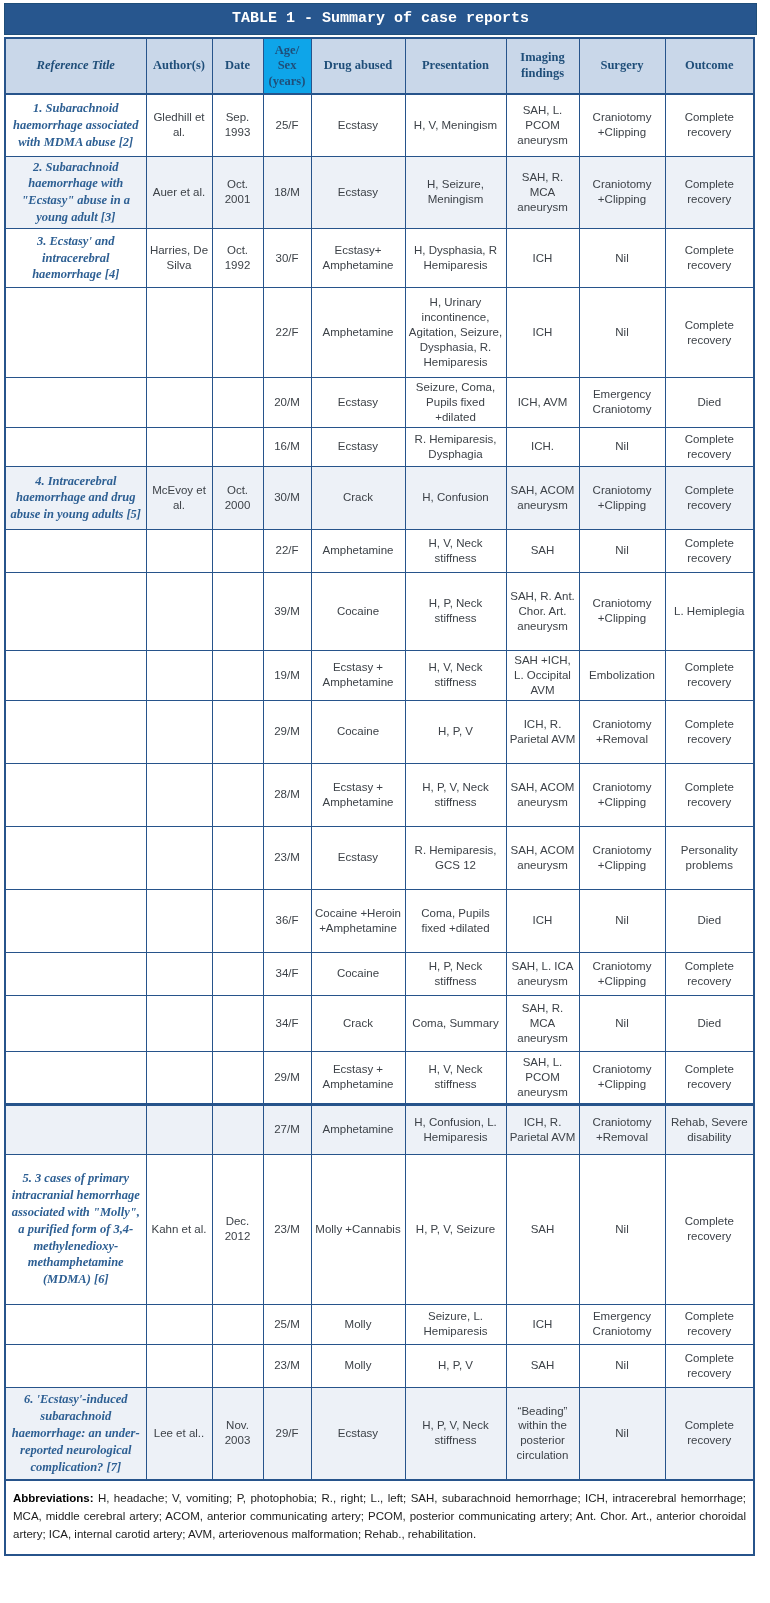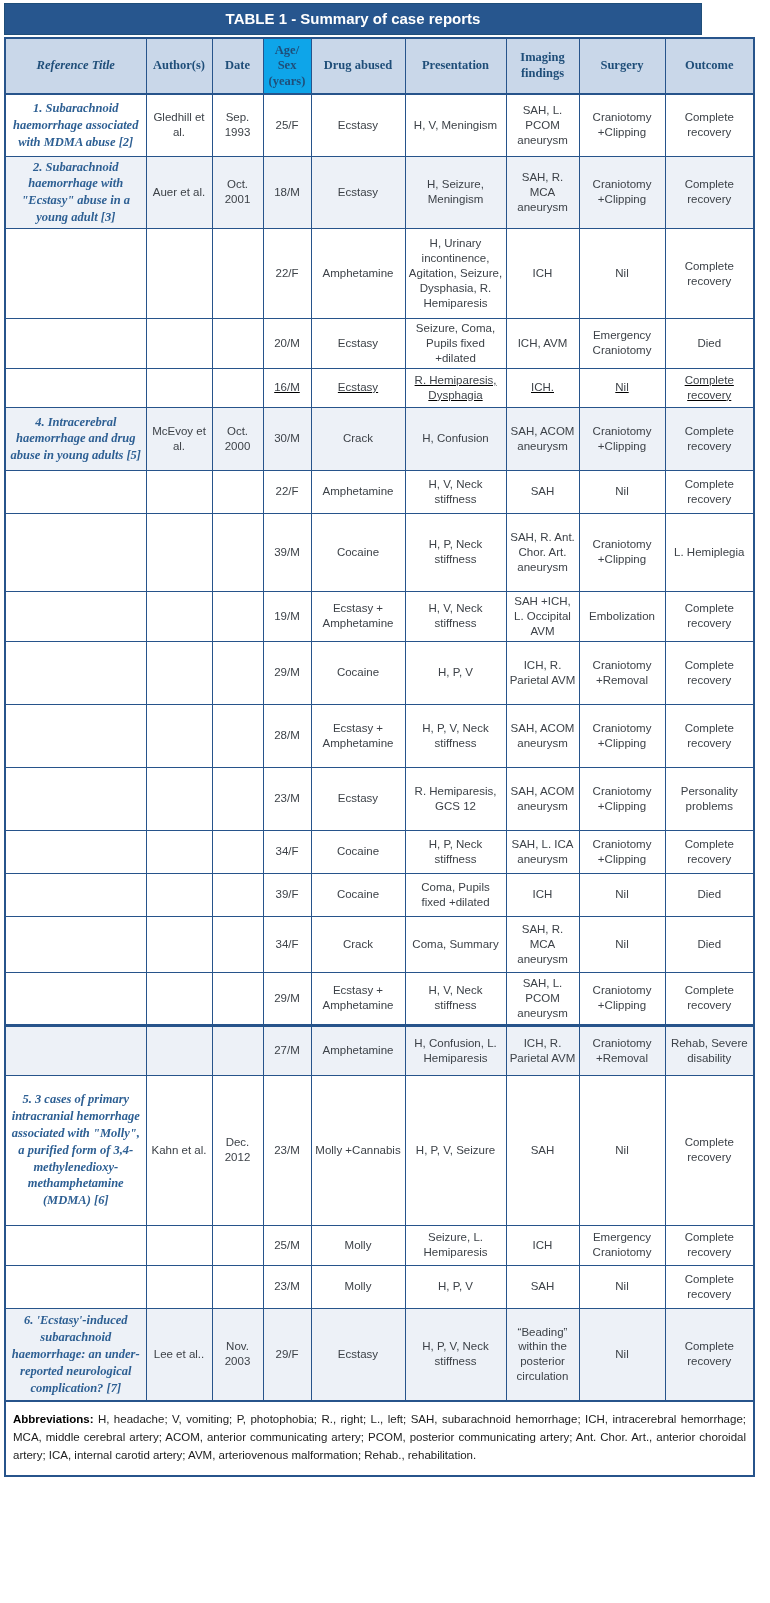--- a/index.html
+++ b/index.html
@@ -1,22 +1,22 @@
 <!DOCTYPE html>
 <html><head>
 <meta charset="utf-8">
 <style>
   html,body{margin:0;padding:0;background:#ffffff;}
   body{width:770px;font-family:"Liberation Sans",sans-serif;}
   .page{padding:3px 17px 6px 4px;}
   .title-bar{
     background:#27568e;color:#ffffff;
-    font-family:Liberation Sans, sans-serif;font-weight:bold;font-size:15px;
+    font-family:Liberation Mono, monospace;font-weight:bold;font-size:15px;
     text-align:center;padding:6px 0 7px 0;margin-bottom:2px;
-    width:698px;box-sizing:border-box;border:1px solid #1f4e79;
+    width:753px;box-sizing:border-box;border:1px solid #1f4e79;
   }
   table{border-collapse:collapse;table-layout:fixed;width:749px;border:2px solid #27548b;}
   th{
     background:#c9d7e9;color:#1f4e79;
     font-family:"Liberation Serif",serif;font-weight:bold;font-size:12.5px;
     border:1px solid #27548b;border-bottom:2px solid #27548b;
     text-align:center;vertical-align:middle;padding:3px 2px;height:48px;line-height:1.25;
   }
   th.italic{font-style:italic;}
   th.dark{background:#0ea5e9;}
@@ -85,20 +85,31 @@
           <td class="ref">2. Subarachnoid haemorrhage with "Ecstasy" abuse in a young adult [3]</td>
           <td>Auer et al.</td>
           <td>Oct. 2001</td>
           <td>18/M</td>
           <td>Ecstasy</td>
           <td>H, Seizure, Meningism</td>
           <td>SAH, R. MCA aneurysm</td>
           <td>Craniotomy +Clipping</td>
           <td>Complete recovery</td>
         </tr>
+        <tr style="height: 59px;">
+          <td class="ref">3. Ecstasy' and intracerebral haemorrhage [4]</td>
+          <td>Harries, De Silva</td>
+          <td>Oct. 1992</td>
+          <td>30/F</td>
+          <td>Ecstasy+ Amphetamine</td>
+          <td>H, Dysphasia, R Hemiparesis</td>
+          <td>ICH</td>
+          <td>Nil</td>
+          <td>Complete recovery</td>
+        </tr>
         <tr style="height: 90px;">
           <td class="ref"></td>
           <td></td>
           <td></td>
           <td>22/F</td>
           <td>Amphetamine</td>
           <td>H, Urinary incontinence, Agitation, Seizure, Dysphasia, R. Hemiparesis</td>
           <td>ICH</td>
           <td>Nil</td>
           <td>Complete recovery</td>
@@ -107,21 +118,21 @@
           <td class="ref"></td>
           <td></td>
           <td></td>
           <td>20/M</td>
           <td>Ecstasy</td>
           <td>Seizure, Coma, Pupils fixed +dilated</td>
           <td>ICH, AVM</td>
           <td>Emergency Craniotomy</td>
           <td>Died</td>
         </tr>
-        <tr style="height: 39px; text-decoration: underline;">
+        <tr style="height: 39px;">
           <td class="ref"></td>
           <td></td>
           <td></td>
           <td>16/M</td>
           <td>Ecstasy</td>
           <td>R. Hemiparesis, Dysphagia</td>
           <td>ICH.</td>
           <td>Nil</td>
           <td>Complete recovery</td>
         </tr>
@@ -195,41 +206,41 @@
           <td class="ref"></td>
           <td></td>
           <td></td>
           <td>23/M</td>
           <td>Ecstasy</td>
           <td>R. Hemiparesis, GCS 12</td>
           <td>SAH, ACOM aneurysm</td>
           <td>Craniotomy +Clipping</td>
           <td>Personality problems</td>
         </tr>
+        <tr style="height: 63px;">
+          <td class="ref"></td>
+          <td></td>
+          <td></td>
+          <td>36/F</td>
+          <td>Cocaine +Heroin +Amphetamine</td>
+          <td>Coma, Pupils fixed +dilated</td>
+          <td>ICH</td>
+          <td>Nil</td>
+          <td>Died</td>
+        </tr>
         <tr style="height: 43px;">
           <td class="ref"></td>
           <td></td>
           <td></td>
           <td>34/F</td>
           <td>Cocaine</td>
           <td>H, P, Neck stiffness</td>
           <td>SAH, L. ICA aneurysm</td>
           <td>Craniotomy +Clipping</td>
           <td>Complete recovery</td>
-        </tr>
-        <tr style="height: 43px;">
-          <td class="ref"></td>
-          <td></td>
-          <td></td>
-          <td>39/F</td>
-          <td>Cocaine</td>
-          <td>Coma, Pupils fixed +dilated</td>
-          <td>ICH</td>
-          <td>Nil</td>
-          <td>Died</td>
         </tr>
         <tr style="height: 56px;">
           <td class="ref"></td>
           <td></td>
           <td></td>
           <td>34/F</td>
           <td>Crack</td>
           <td>Coma, Summary</td>
           <td>SAH, R. MCA aneurysm</td>
           <td>Nil</td>

